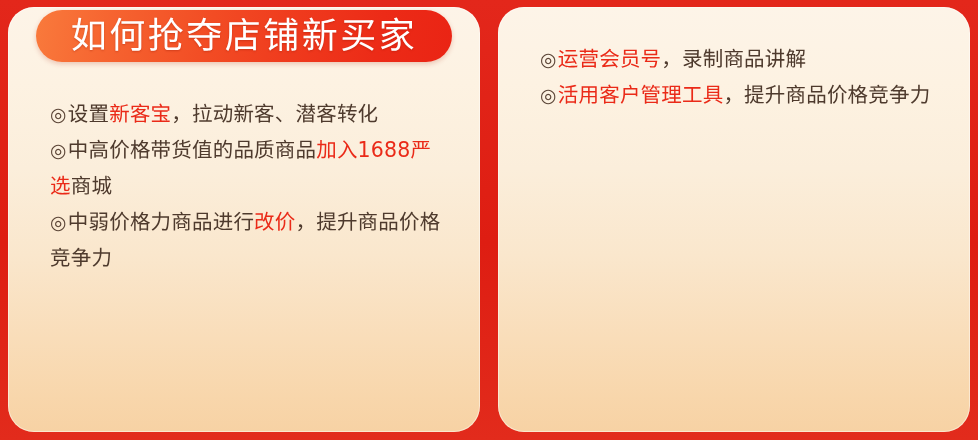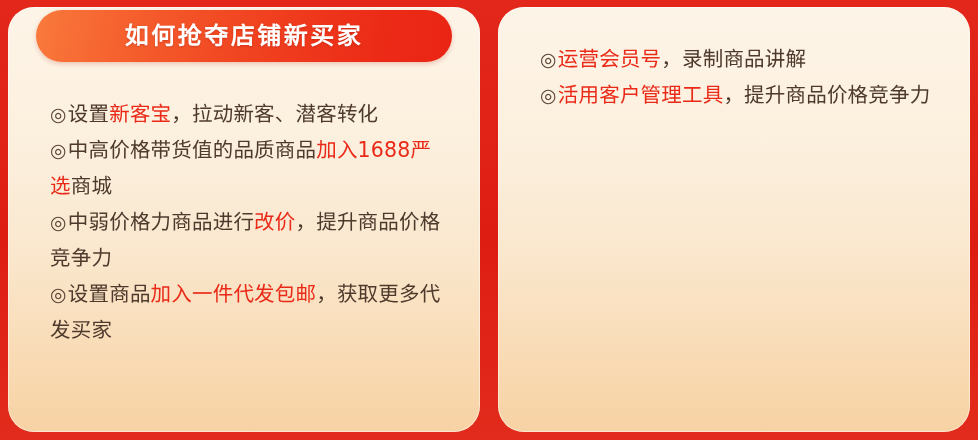--- a/index.html
+++ b/index.html
@@ -64,22 +64,22 @@
         #ea2414 100%);
     box-shadow: 0 2px 5px rgba(170, 30, 10, 0.22);
     display: flex;
     align-items: center;
     justify-content: center;
     flex: 0 0 auto;
   }
 
   .card-header-title {
     color: #ffffff;
-    font-size: 24px;
-    font-weight: bold;
+    font-size: 36px;
+    font-weight: normal;
     letter-spacing: 2.5px;
     line-height: 1;
     text-shadow: 0 1px 2px rgba(150, 25, 10, 0.35);
     white-space: nowrap;
   }
 
   .card-body {
     flex: 1 1 auto;
     padding: 18px 22px 14px 26px;
     box-sizing: border-box;
@@ -121,21 +121,20 @@
 <div id="poster">
     <div class="card">
       <div class="card-header">
         <span class="card-header-title">如何抢夺店铺新买家</span>
       </div>
       <div class="card-body">
         <ul class="bullet-list">
           <li class="bullet-item"><span class="bullet-marker">◎</span><span class="seg-normal">设置</span><span class="seg-accent">新客宝</span><span class="seg-normal">，拉动新客、潜客转化</span></li>
           <li class="bullet-item"><span class="bullet-marker">◎</span><span class="seg-normal">中高价格带货值的品质商品</span><span class="seg-accent">加入1688严选</span><span class="seg-normal">商城</span></li>
           <li class="bullet-item"><span class="bullet-marker">◎</span><span class="seg-normal">中弱价格力商品进行</span><span class="seg-accent">改价</span><span class="seg-normal">，提升商品价格竞争力</span></li>
-          <li class="bullet-item"><span class="bullet-marker">◎</span><span class="seg-normal">设置商品</span><span class="seg-accent">加入一件代发包邮</span><span class="seg-normal">，获取更多代发买家</span></li>
         </ul>
       </div>
     </div>
     <div class="card">
       <div class="card-body">
         <ul class="bullet-list">
           <li class="bullet-item"><span class="bullet-marker">◎</span><span class="seg-accent">运营会员号</span><span class="seg-normal">，录制商品讲解</span></li>
           <li class="bullet-item"><span class="bullet-marker">◎</span><span class="seg-accent">活用客户管理工具</span><span class="seg-normal">，提升商品价格竞争力</span></li>
         </ul>
       </div>

